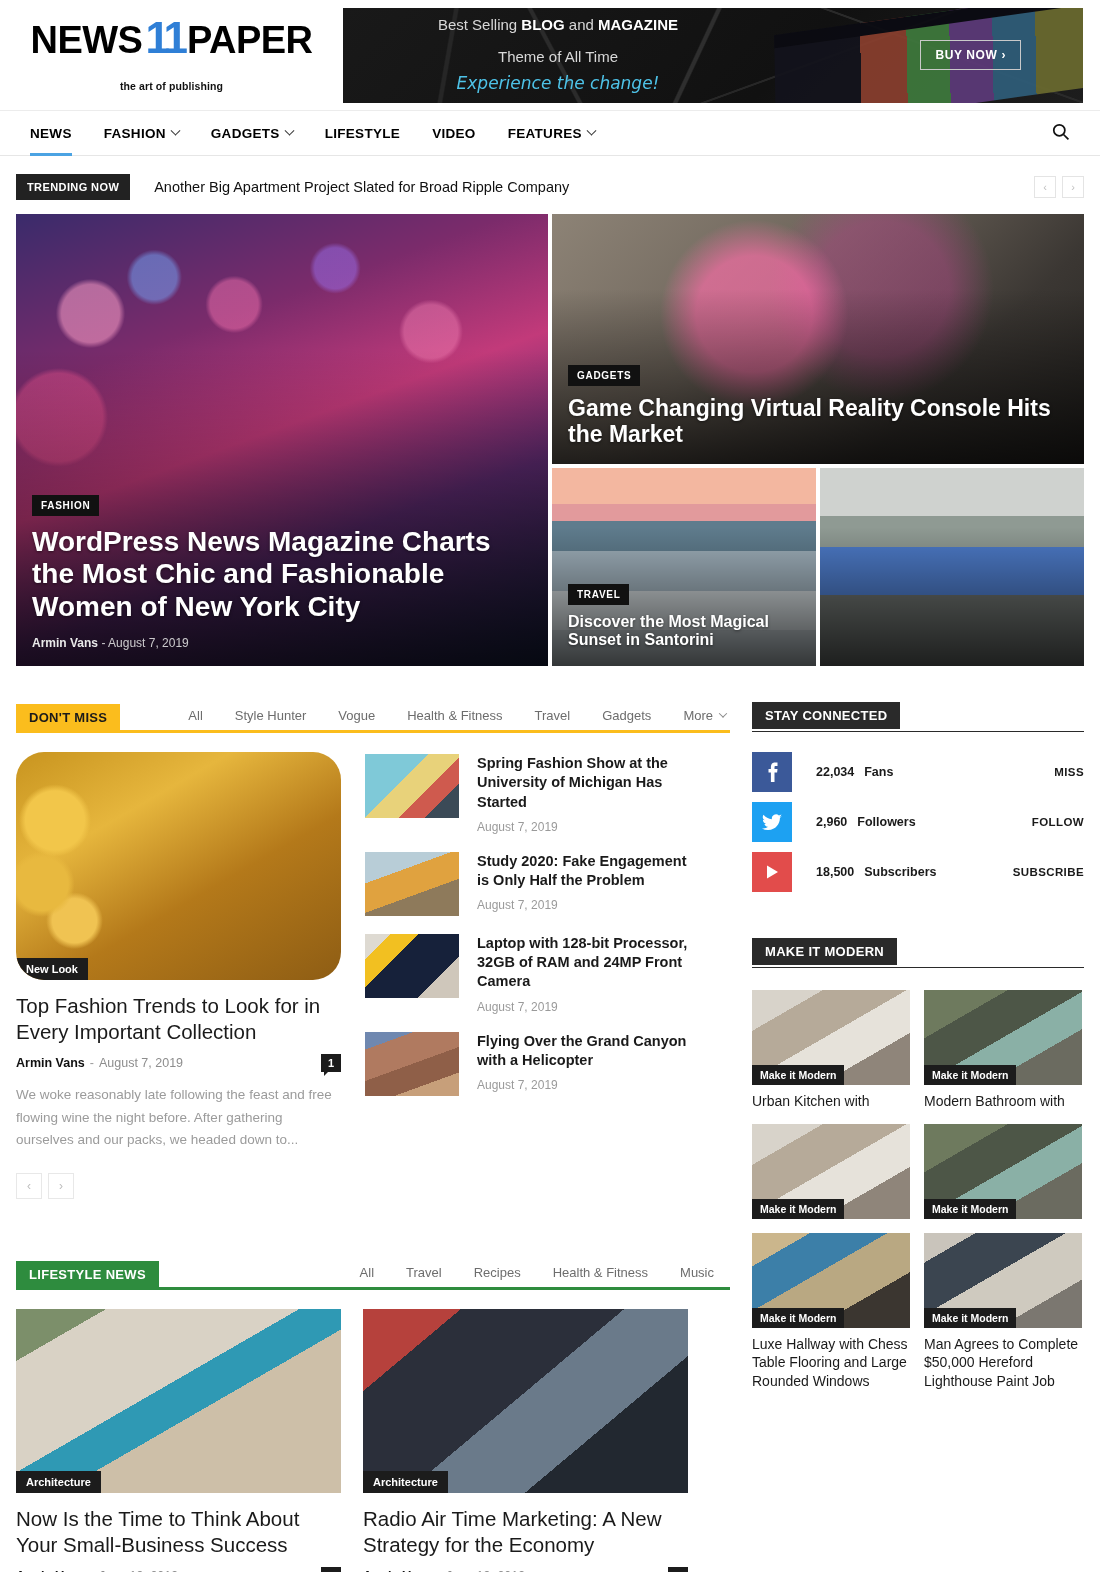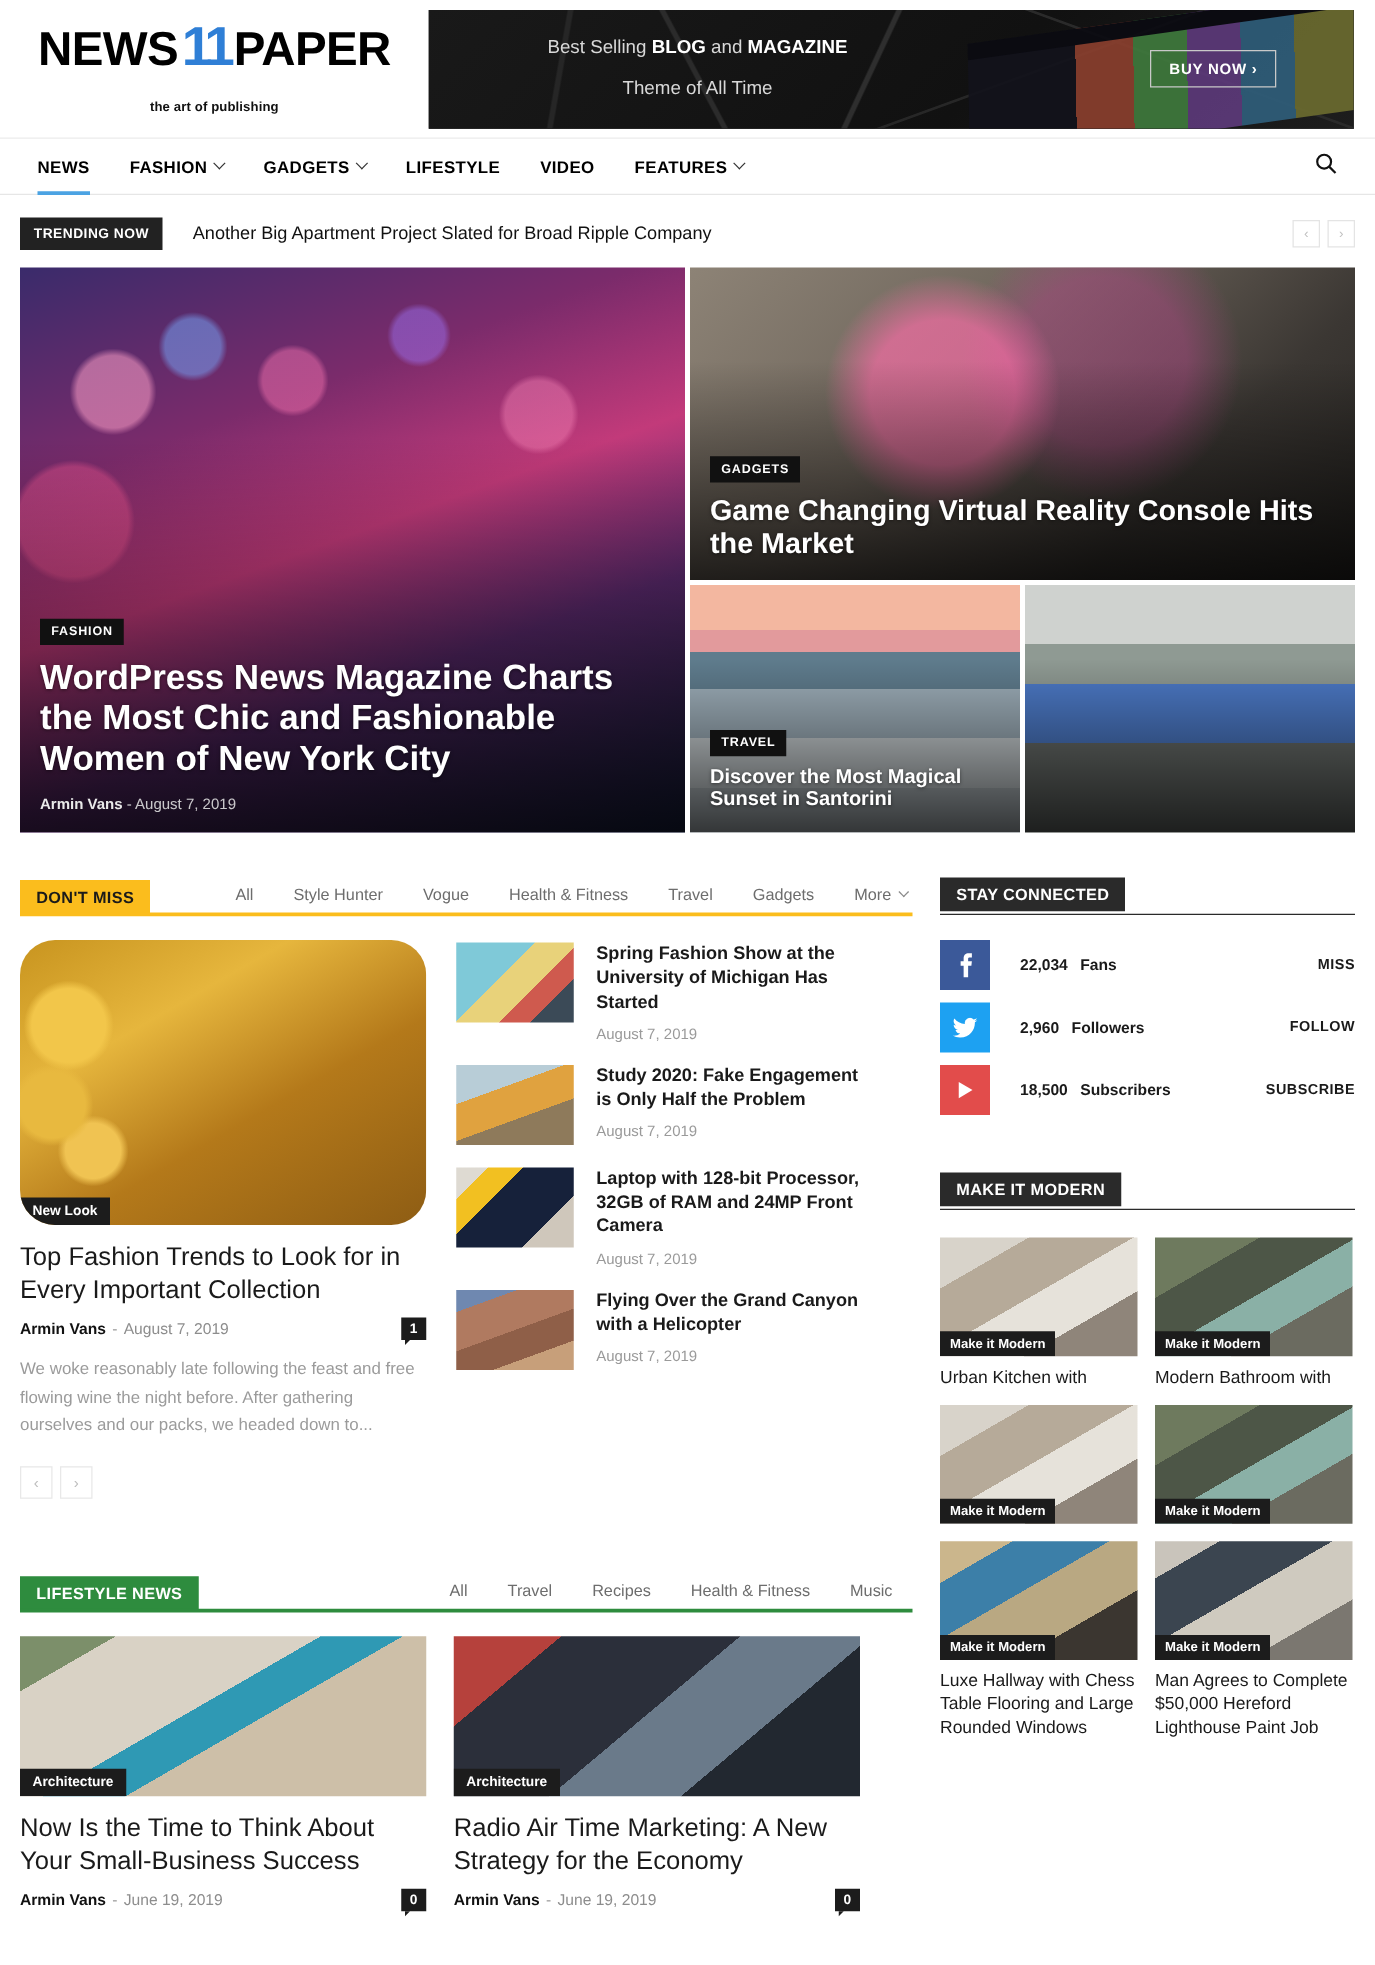--- a/index.html
+++ b/index.html
@@ -155,21 +155,21 @@
   .dm-right { width: 325px; display: flex; flex-direction: column; gap: 18px; margin-top: 2px; }
   .sm-item { display: flex; gap: 18px; }
   .sm-thumb { width: 94px; height: 64px; flex: none; }
   .sm-body { flex: 1; }
   .sm-title { font-size: 14.5px; line-height: 1.33; color: #1a1a1a; font-weight: 700; }
   .sm-date { font-size: 12px; color: #9a9a9a; margin-top: 8px; }
 
   
   .ls-body { display: flex; gap: 22px; margin-top: 20px; }
   .ls-card { width: 325px; }
-  .ls-img { width: 325px; height: 128px; position: relative; overflow: hidden; }
+  .ls-img { width: 325px; height: 184px; position: relative; overflow: hidden; }
   .ls-title { font-size: 20.5px; line-height: 1.25; margin-top: 13px; color: #1a1a1a; }
 
   
   .side-head { position: relative; height: 28px; margin-bottom: 2px; }
   .side-badge { display: inline-block; background: #2a2a2a; color: #fff; font-size: 13px; font-weight: 700; letter-spacing: .3px; padding: 7px 13px; line-height: 1; }
   .side-rule-thin { position: absolute; left: 0; right: 0; bottom: -2px; height: 1px; background: #2a2a2a; }
 
   .soc-list { margin-top: 22px; display: flex; flex-direction: column; gap: 10px; }
   .soc-row { display: flex; align-items: center; height: 40px; }
   .soc-ic { width: 40px; height: 40px; display: flex; align-items: center; justify-content: center; color: #fff; flex: none; }
@@ -196,20 +196,21 @@
         <span class="logo-eleven">11</span>
         <span class="lg-dark">PAPER</span>
     </div>
     <div class="logo-sub">the art of publishing</div>
   </div>
 
   <div class="ad-banner">
     <div class="ad-text">
       <div class="ad-l1"><span>Best Selling </span><b>BLOG</b><span> and </span><b>MAGAZINE</b></div>
       <div class="ad-l2">Theme of All Time</div>
+      <div class="ad-l3">Experience the change!</div>
     </div>
     <div class="ad-right">
       <div class="ad-screen">
           <div class="ad-screen-top"></div>
         </div>
     </div>
     <div class="ad-buy">BUY NOW  ›</div>
   </div>
 </div>
 

